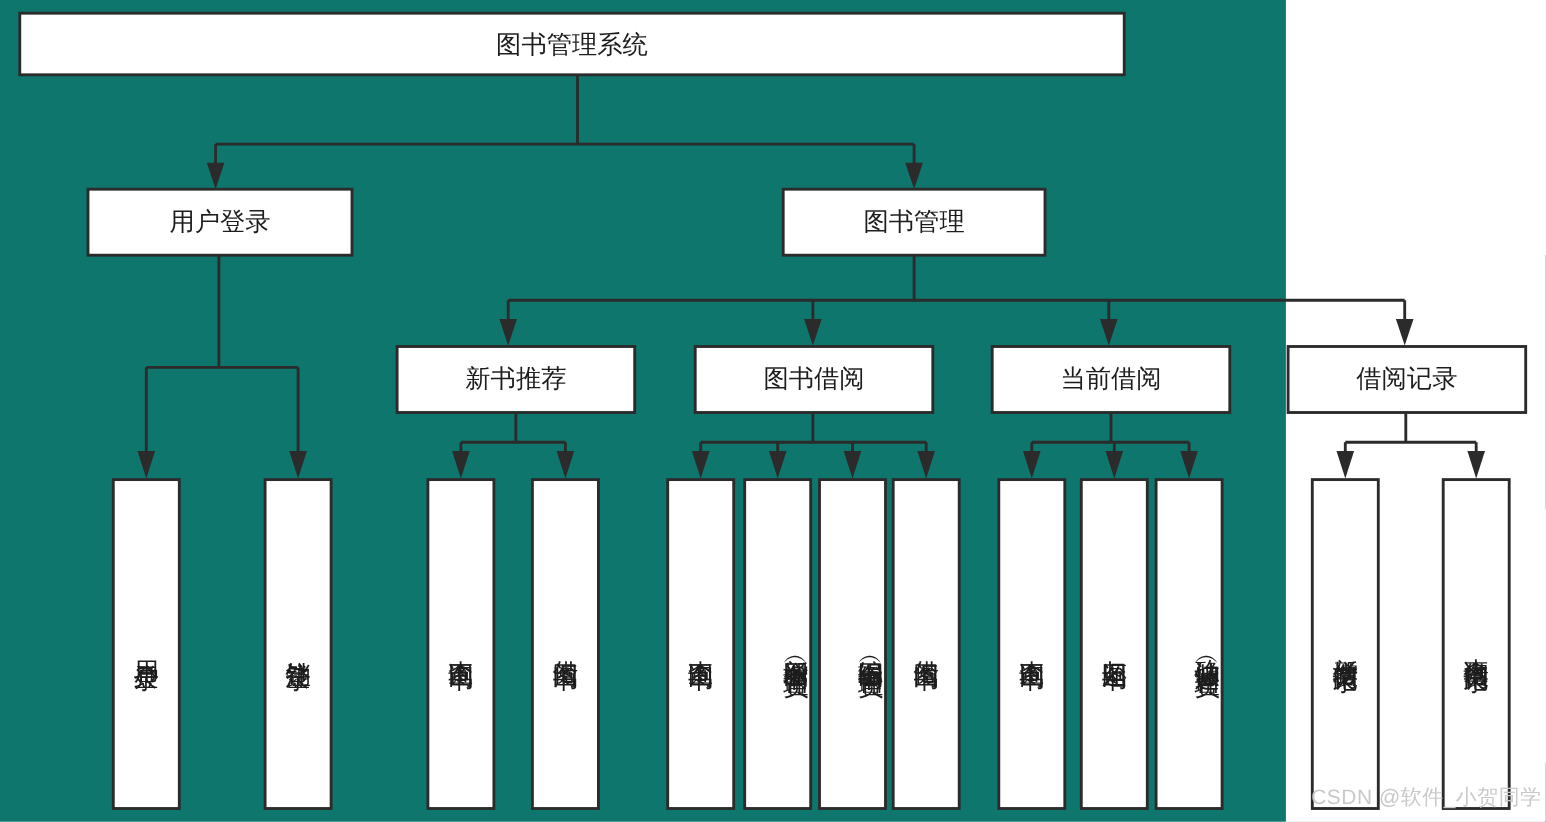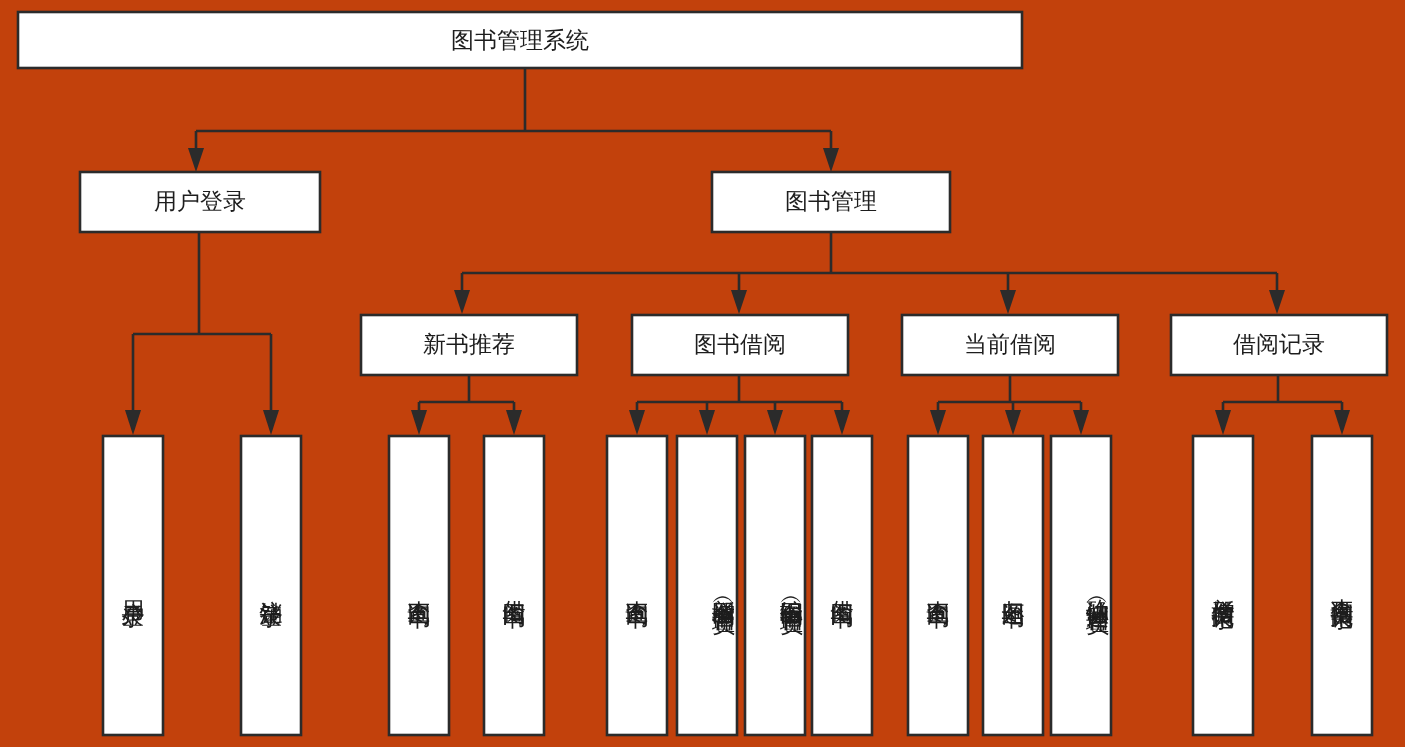--- a/index.html
+++ b/index.html
@@ -9,23 +9,23 @@
   }
   body {
     width: 1405px;
     height: 747px;
     font-family: "Liberation Sans", "DejaVu Sans", sans-serif;
     overflow: hidden;
     position: relative;
   }
   #diagram-root {
     position: relative;
-    width: 1405px;
-    height: 747px;
-    background: #c2410c;
+    width: 1169px;
+    height: 747px;
+    background: #0f766e;
   }
   svg.diagram-svg {
     position: absolute;
     left: 0;
     top: 0;
     width: 1405px;
     height: 747px;
   }
   .node-box {
     fill: #ffffff;
@@ -230,14 +230,15 @@
     <div class="node-label-v" style="left:812px; top:436px; width:60px; height:299px;">借阅图书</div>
 
     <div class="node-label-v" style="left:908px; top:436px; width:60px; height:299px;">查询图书</div>
     <div class="node-label-v" style="left:983px; top:436px; width:60px; height:299px;">归还图书</div>
     <div class="node-label-v" style="left:1051px; top:436px; width:60px; height:299px; align-items:flex-start; padding-top:8px; box-sizing:border-box;">确认归还（管理员）</div>
 
     <div class="node-label-v" style="left:1193px; top:436px; width:60px; height:299px;">新增借阅记录</div>
     <div class="node-label-v" style="left:1312px; top:436px; width:60px; height:299px;">查询借阅记录</div>
   </div>
 
+  <div class="watermark">CSDN @软件_小贺同学</div>
 
 </div>
 
 </body></html>

